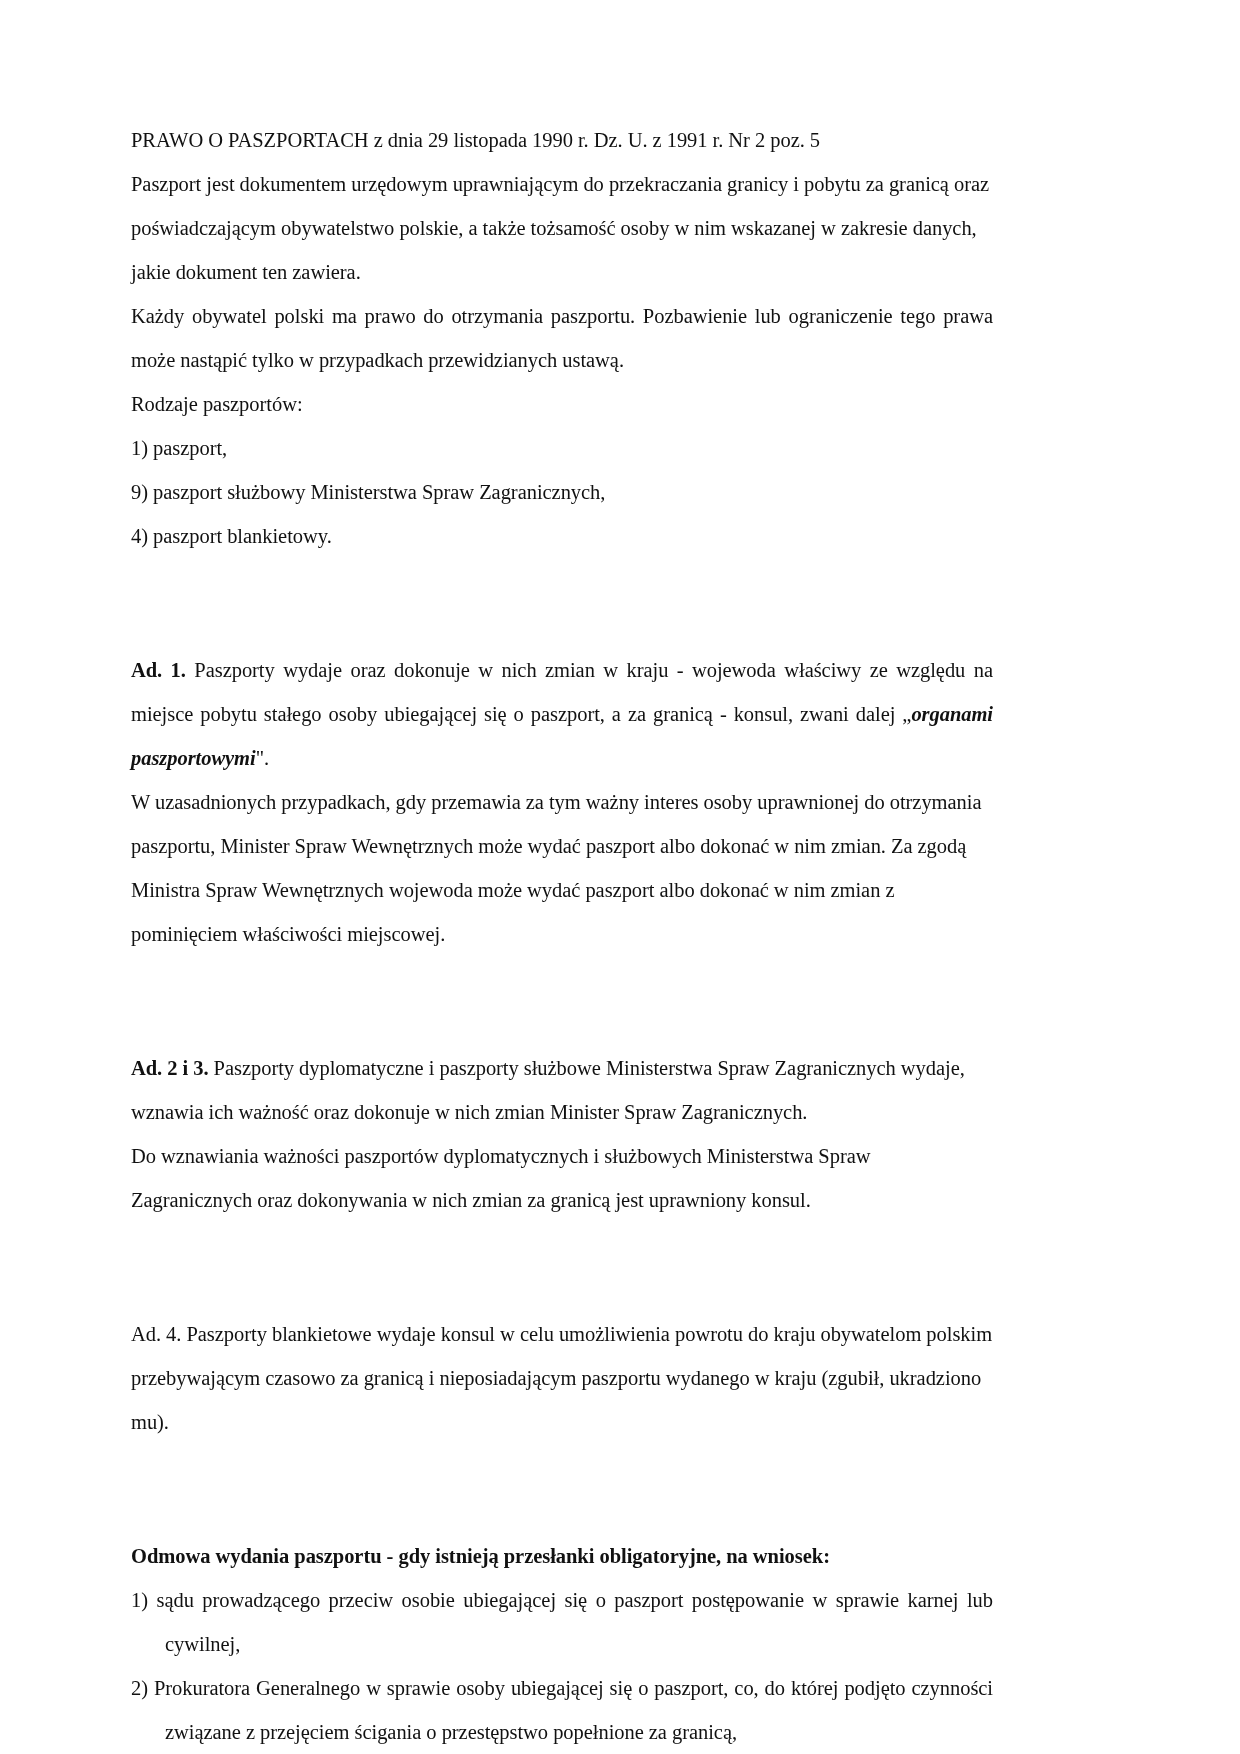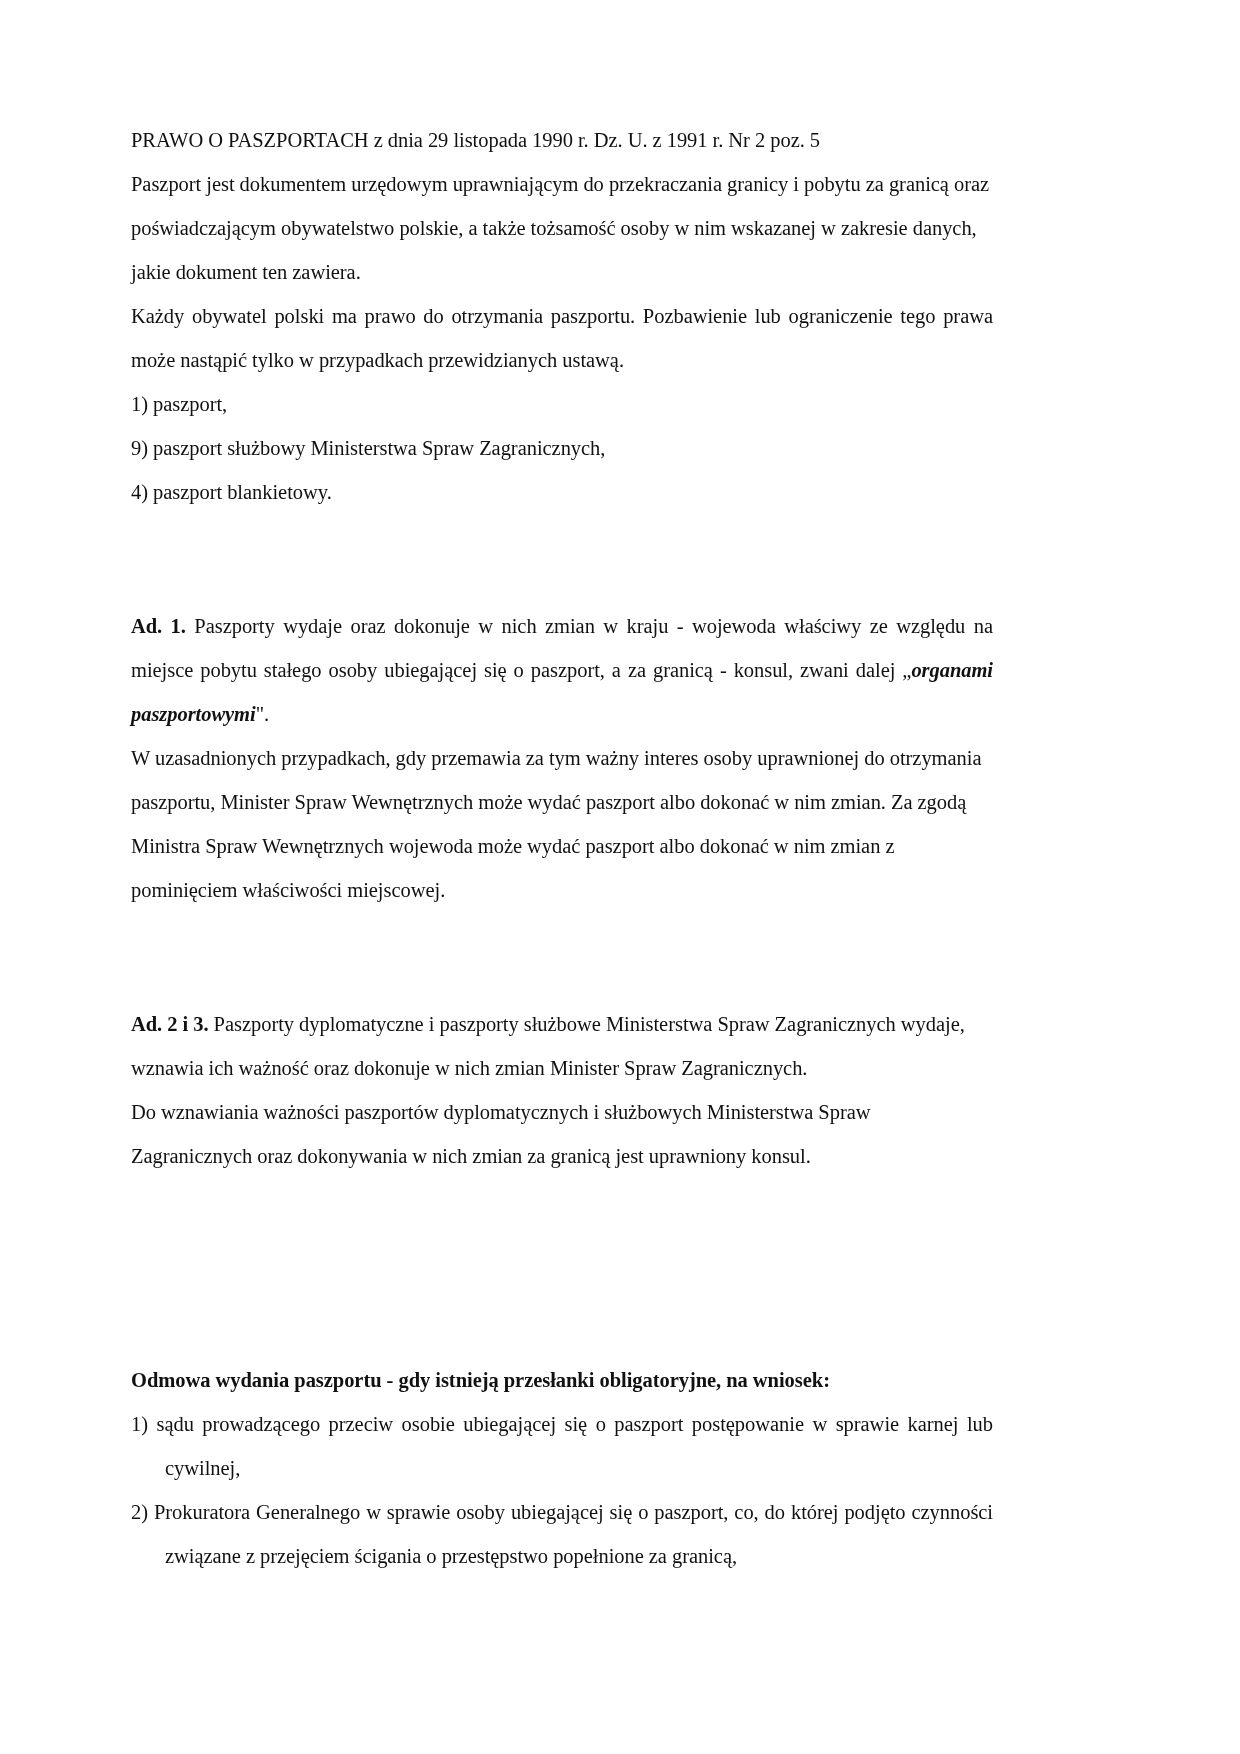--- a/index.html
+++ b/index.html
@@ -69,20 +69,21 @@
 
 <div class="page">
   <div class="doc-body">
 
     <p class="para">PRAWO O PASZPORTACH z dnia 29 listopada 1990 r.  Dz. U. z 1991 r. Nr 2 poz. 5</p>
 
     <p class="para">Paszport jest dokumentem urzędowym uprawniającym do przekraczania granicy i pobytu za granicą oraz poświadczającym obywatelstwo polskie, a także tożsamość osoby w nim wskazanej w zakresie danych, jakie dokument ten zawiera.</p>
 
     <p class="para-justify">Każdy obywatel polski ma prawo do otrzymania paszportu. Pozbawienie lub ograniczenie tego prawa może nastąpić tylko w przypadkach przewidzianych ustawą.</p>
 
+    <p class="para">Rodzaje paszportów:</p>
 
     <p class="list-item">1) paszport,</p>
     <p class="list-item">9) paszport służbowy Ministerstwa Spraw Zagranicznych,</p>
     <p class="list-item">4) paszport blankietowy.</p>
 
     <div class="gap-md"></div>
     <div class="gap-sm"></div>
 
     <p class="para-justify"><span class="strong">Ad. 1.</span><span> Paszporty wydaje oraz dokonuje w nich zmian w kraju - wojewoda właściwy ze względu na miejsce pobytu stałego osoby ubiegającej się o paszport, a za granicą - konsul, zwani dalej </span><span>„</span><span class="quoted-term">organami paszportowymi</span><span>"</span><span>.</span></p>
 
@@ -91,20 +92,21 @@
     <div class="gap-md"></div>
     <div class="gap-sm"></div>
 
     <p class="para"><span class="strong">Ad. 2 i 3.</span><span> Paszporty dyplomatyczne i paszporty służbowe Ministerstwa Spraw Zagranicznych wydaje, wznawia ich ważność oraz dokonuje w nich zmian Minister Spraw Zagranicznych.</span></p>
 
     <p class="para">Do wznawiania ważności paszportów dyplomatycznych i służbowych Ministerstwa Spraw Zagranicznych oraz dokonywania w nich zmian za granicą jest uprawniony konsul.</p>
 
     <div class="gap-md"></div>
     <div class="gap-sm"></div>
 
+    <p class="para"><span>Ad. 4.</span><span> Paszporty blankietowe wydaje konsul w celu umożliwienia powrotu do kraju obywatelom polskim przebywającym czasowo za granicą i nieposiadającym paszportu wydanego w kraju (zgubił, ukradziono mu).</span></p>
 
     <div class="gap-md"></div>
     <div class="gap-sm"></div>
 
     <p class="para strong">Odmowa wydania paszportu - gdy istnieją przesłanki obligatoryjne, na wniosek:</p>
 
     <p class="hang-item">1) sądu prowadzącego przeciw osobie ubiegającej się o paszport postępowanie w sprawie karnej lub cywilnej,</p>
     <p class="hang-item">2) Prokuratora Generalnego w sprawie osoby ubiegającej się o paszport, co, do której podjęto czynności związane z przejęciem ścigania o przestępstwo popełnione za granicą,</p>
 
   </div>

